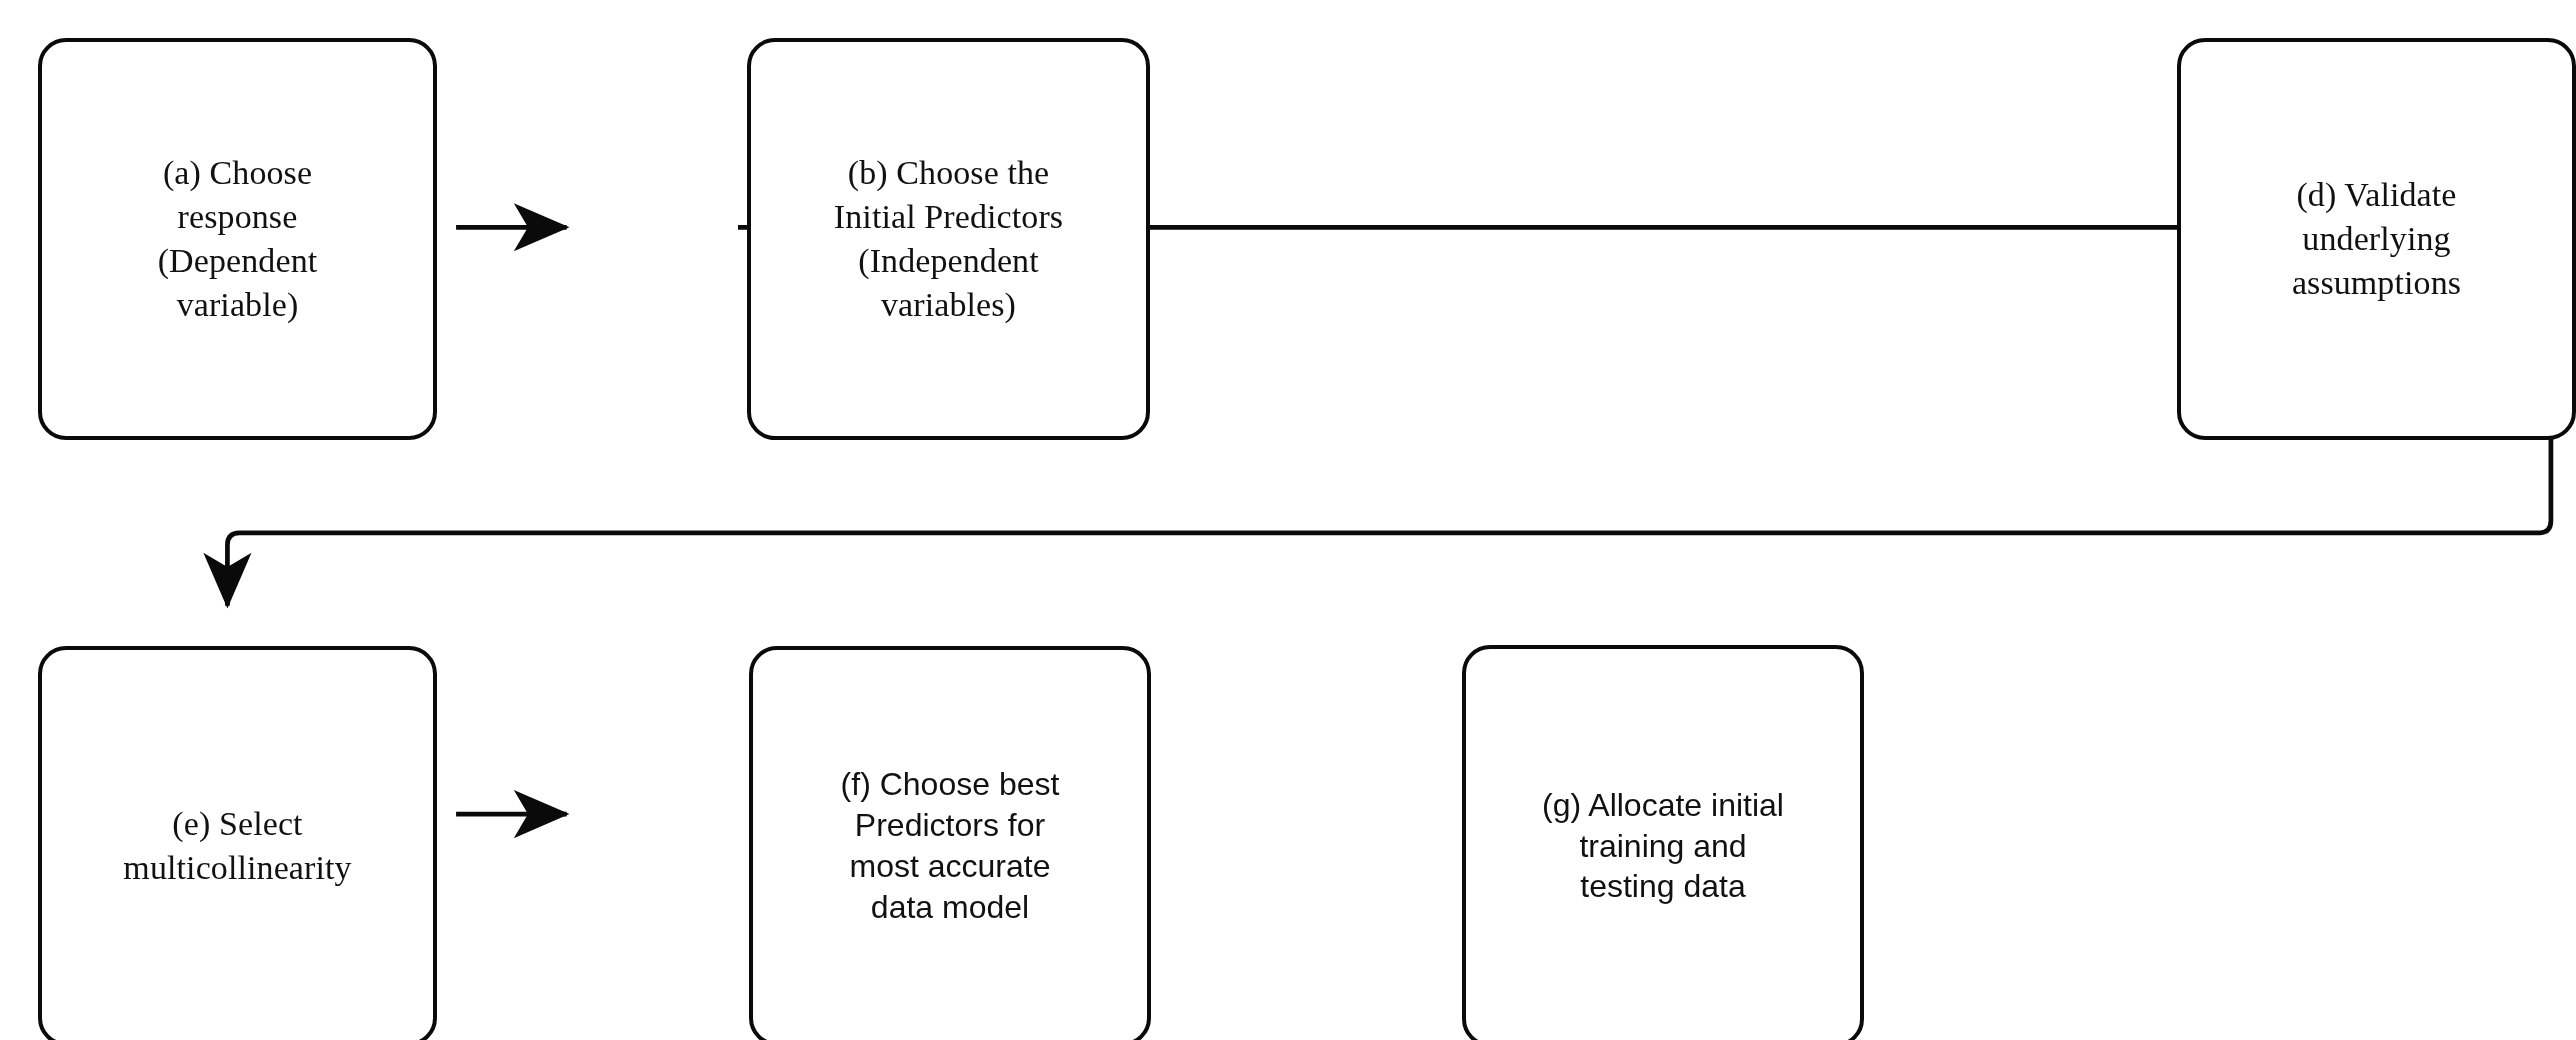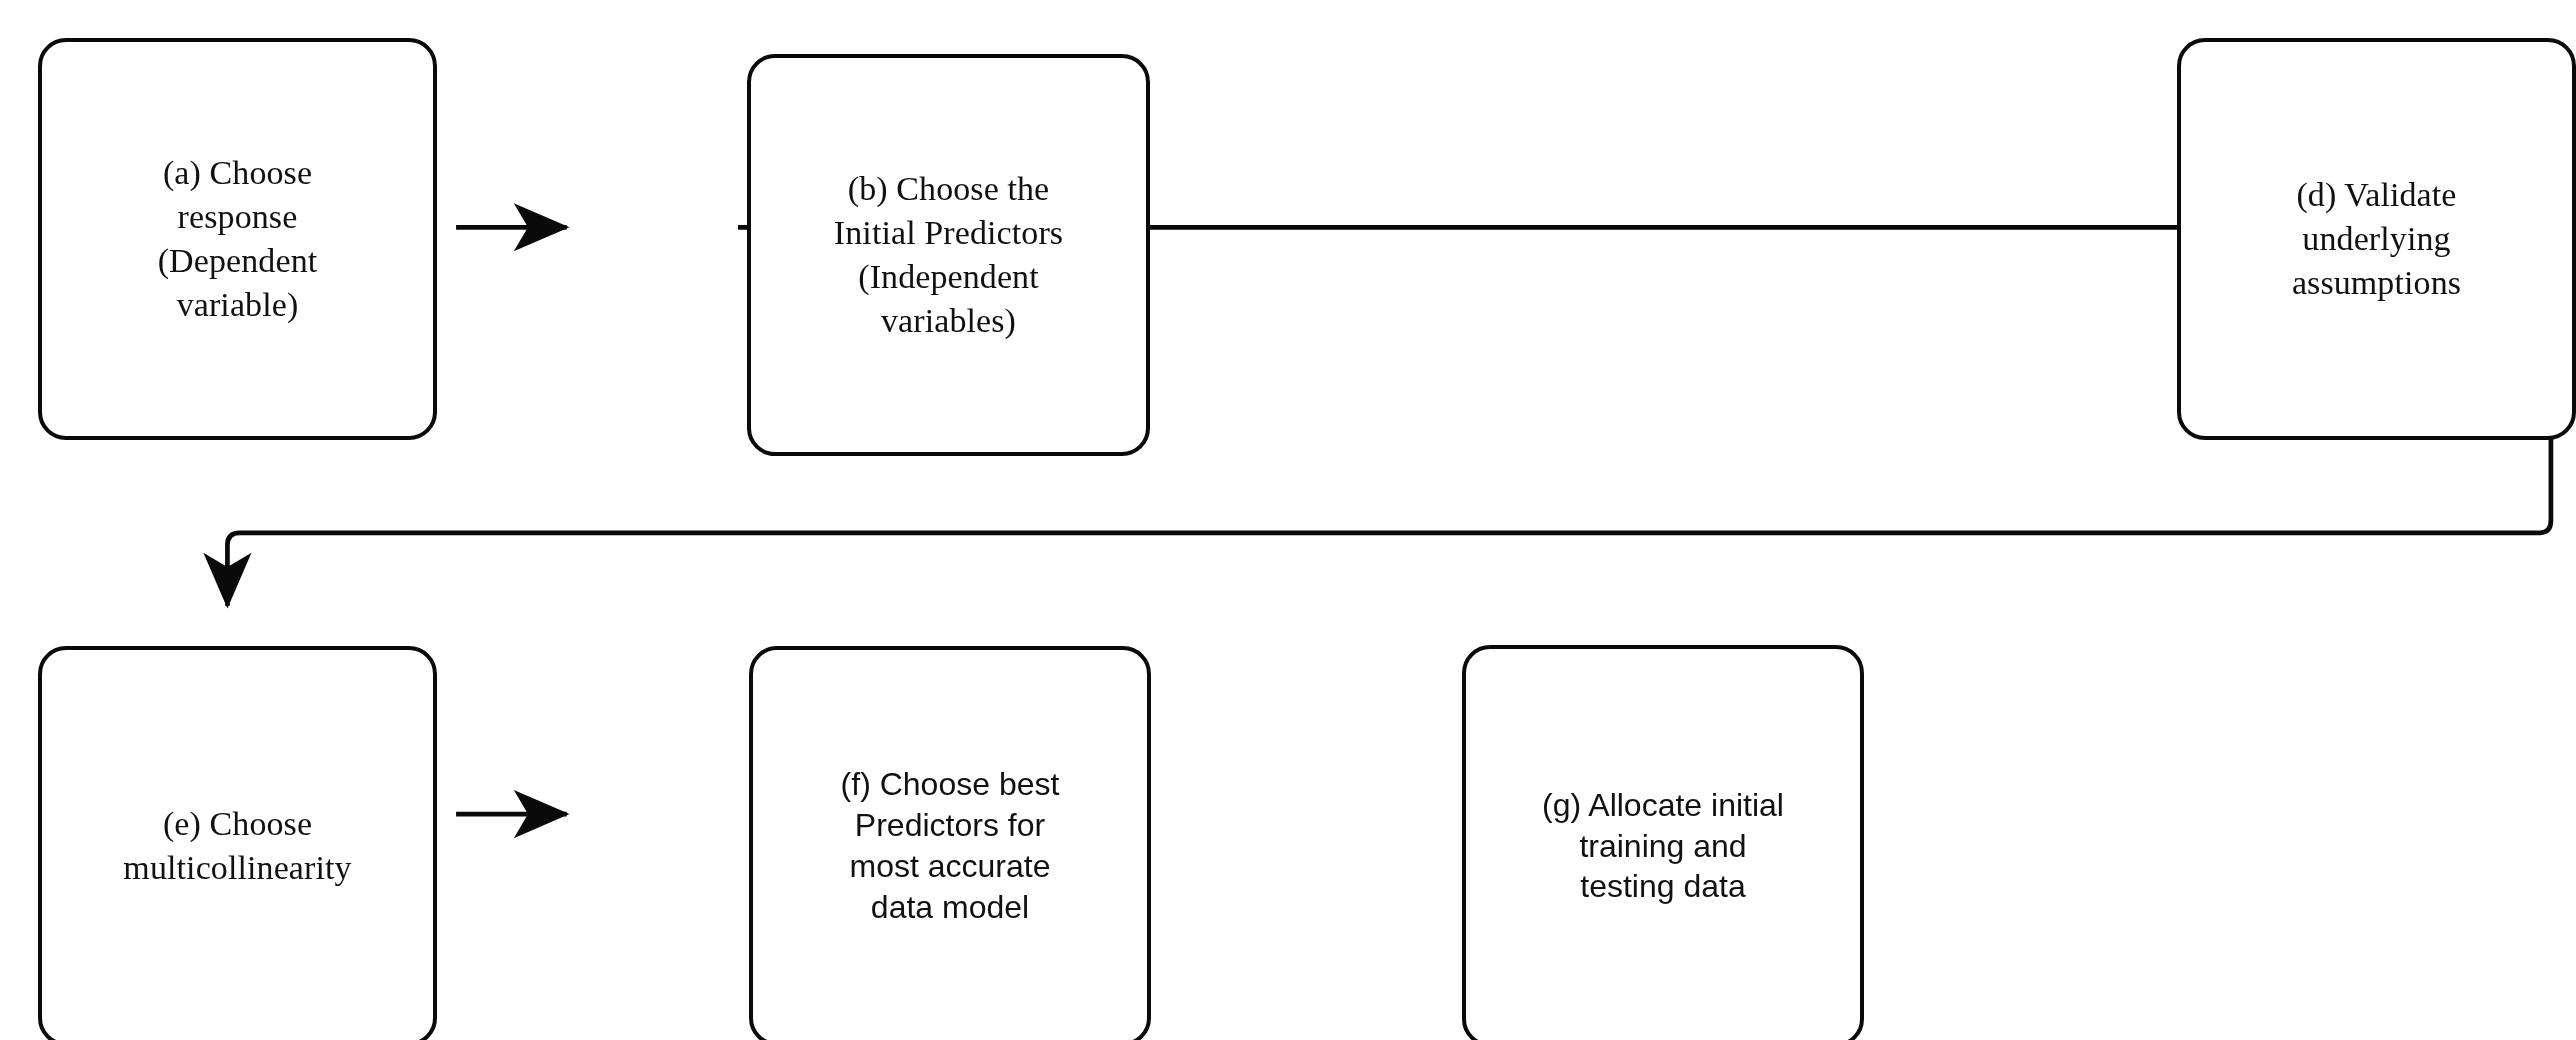--- a/index.html
+++ b/index.html
@@ -97,36 +97,36 @@
     </g>
   </svg>
 
   <div class="node-box serif" style="left: 38px; top: 38px; width: 399px; height: 402px;">
     <span class="node-label">(a) Choose
 response
 (Dependent
 variable)</span>
   </div>
 
-  <div class="node-box serif" style="left: 747px; top: 54px; width: 403px; height: 402px;">
+  <div class="node-box serif" style="left: 747px; top: 38px; width: 403px; height: 402px;">
     <span class="node-label">(b) Choose the
 Initial Predictors
 (Independent
 variables)</span>
   </div>
 
 
   <div class="node-box serif" style="left: 2177px; top: 38px; width: 399px; height: 402px;">
     <span class="node-label">(d) Validate
 underlying
 assumptions</span>
   </div>
 
   <div class="node-box serif" style="left: 38px; top: 646px; width: 399px; height: 400px;">
-    <span class="node-label">(e) Choose
+    <span class="node-label">(e) Select
 multicollinearity</span>
   </div>
 
   <div class="node-box sans" style="left: 749px; top: 646px; width: 402px; height: 400px;">
     <span class="node-label">(f) Choose best
 Predictors for
 most accurate
 data model</span>
   </div>
 

